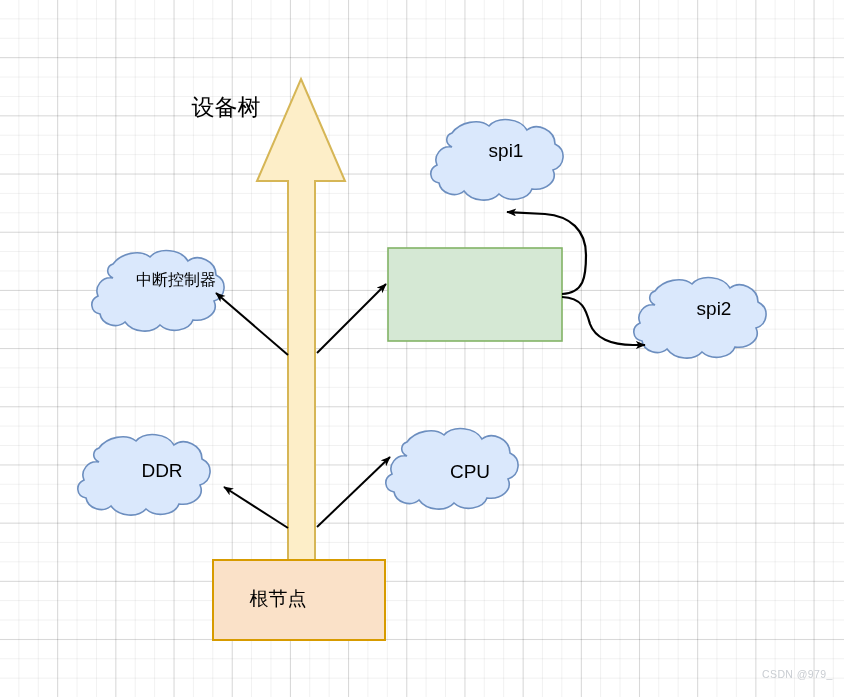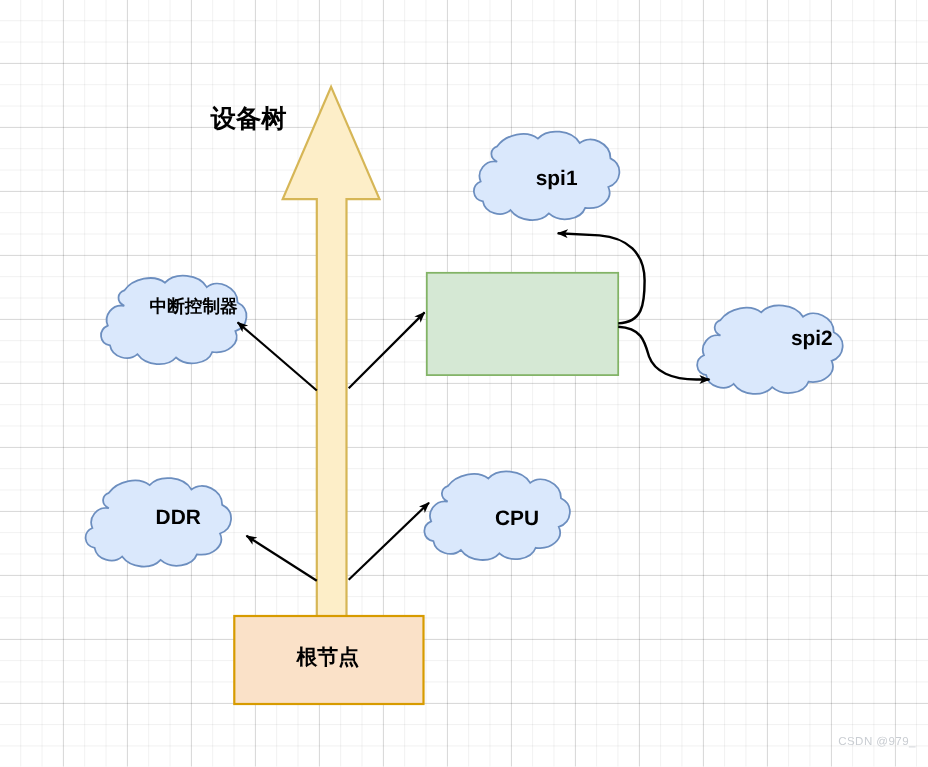--- a/index.html
+++ b/index.html
@@ -30,34 +30,34 @@
   }
   #vector {
     position: absolute;
     left: 0; top: 0;
     width: 844px;
     height: 697px;
   }
   .node-label {
     position: absolute;
     color: #000000;
-    font-weight: bold;
+    font-weight: normal;
     text-align: center;
     white-space: nowrap;
     pointer-events: none;
     line-height: 1;
   }
   .lbl-title   { left: 128px; top: 96px;  width: 196px; font-size: 23px; }
   .lbl-intc    { left:  88px; top: 272px; width: 176px; font-size: 16px; }
   .lbl-ddr     { left:  74px; top: 461px; width: 176px; font-size: 19px; }
   .lbl-cpu     { left: 382px; top: 462px; width: 176px; font-size: 19px; }
   .lbl-spictl  { left: 388px; top: 286px; width: 176px; font-size: 15.5px; }
-  .lbl-spi1    { left: 418px; top: 141px; width: 176px; font-size: 19px; margin-top: 12px; }
-  .lbl-spi2    { left: 650px; top: 299px; width: 176px; font-size: 19px; }
-  .lbl-root    { left: 228px; top: 589px; width: 140px; font-size: 19px; }
+  .lbl-spi1    { left: 418px; top: 141px; width: 176px; font-size: 19px; }
+  .lbl-spi2    { left: 626px; top: 299px; width: 176px; font-size: 19px; }
+  .lbl-root    { left: 208px; top: 589px; width: 140px; font-size: 19px; }
   .watermark {
     position: absolute;
     left: 762px;
     top: 668px;
     font-size: 10.5px;
     color: #c9cdd2;
     white-space: nowrap;
     letter-spacing: 0.4px;
   }
 </style>

